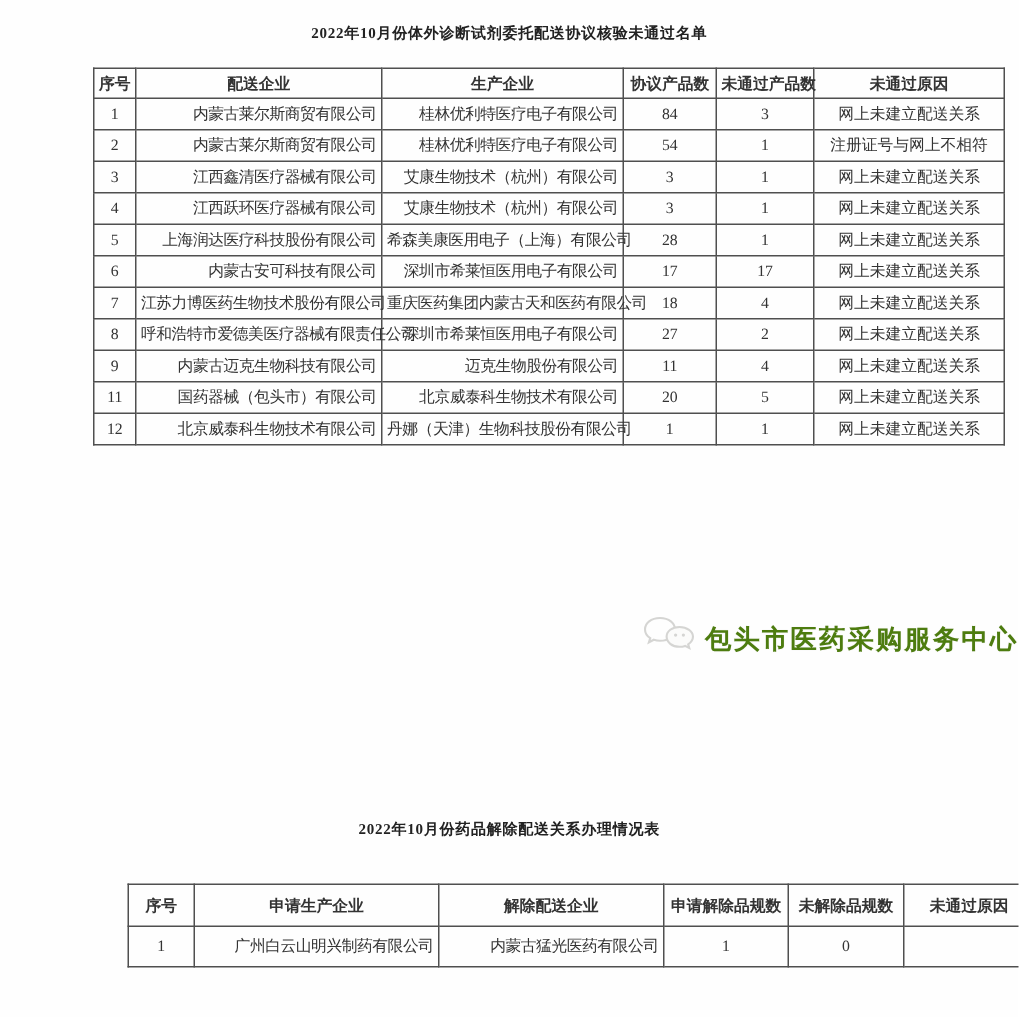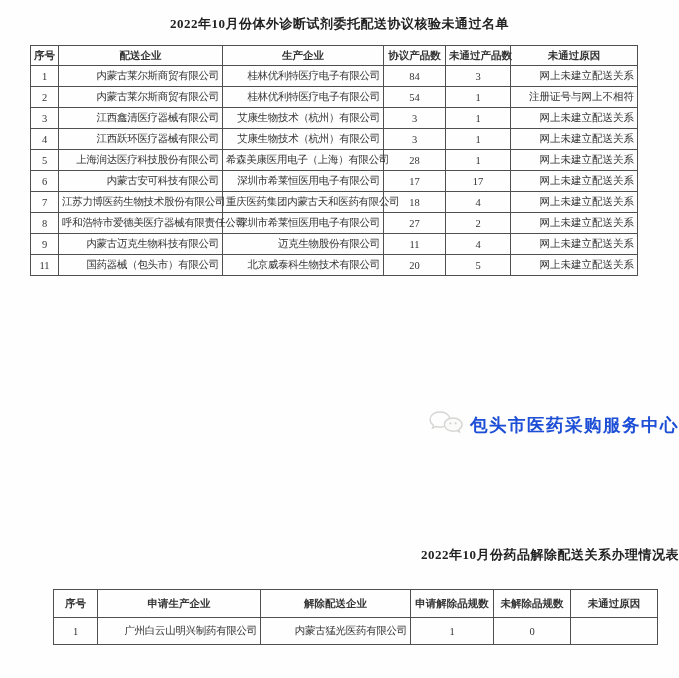--- a/index.html
+++ b/index.html
@@ -5,52 +5,52 @@
   html,body{margin:0;padding:0;}
   body{
     width:679px;height:678px;position:relative;overflow:hidden;
     background:#ffffff;
     font-family:"Liberation Serif","DejaVu Serif",serif;
     color:#2e2e2e;
   }
   .page{position:absolute;inset:0;background:#fefefe;}
   .doc-title{
     position:absolute;left:0;width:679px;text-align:center;
-    font-weight:bold;font-size:13px;letter-spacing:0.5px;color:#222;
+    font-weight:bold;font-size:10px;letter-spacing:0.5px;color:#222;
   }
   .t1{top:15px;}
-  .t2{top:546px;text-align:right;}
+  .t2{top:546px;}
   table.tbl{
     position:absolute;border-collapse:collapse;table-layout:fixed;
-    font-size:10.5px;color:#333;background:transparent;
+    font-size:10.5px;color:#333;background:transparent;margin-left:32px;
   }
   table.tbl th,table.tbl td{
     border:1px solid #4f4f4f;padding:1px 3px;overflow:visible;
   }
   table.tbl th{
     font-weight:bold;text-align:center;font-size:10.5px;white-space:nowrap;
   }
   table.tbl td{white-space:nowrap;}
   td.center{text-align:center;}
   td.name{text-align:right;letter-spacing:-0.3px;}
-  td.reason{text-align:right;}
+  td.reason{text-align:center;}
   .tbl1{left:30px;top:45px;width:607px;}
   .tbl1 th{height:17px;}
   .tbl1 td{height:18px;}
   .tbl2{left:53px;top:589px;width:604px;}
   .tbl2 th{height:25px;}
   .tbl2 td{height:24px;}
   .watermark{
     position:absolute;left:428px;top:410px;display:flex;align-items:center;
     color:#d7d7d5;user-select:none;
   }
   .wm-logo{display:inline-block;margin-right:6px;}
   .wm-text{
     font-size:17.5px;letter-spacing:1.5px;font-weight:bold;
-    color:#1d4ed8;text-shadow:0 0 1px #eeeeec;
+    color:#4d7c0f;text-shadow:0 0 1px #eeeeec;
   }
 </style>
 </head>
 <body>
 
 <div class="page">
 
   <div class="doc-title t1">2022年10月份体外诊断试剂委托配送协议核验未通过名单</div>
 
   <table class="tbl tbl1">
@@ -144,20 +144,28 @@
           <td class="center">11</td>
           <td class="center">4</td>
           <td class="reason">网上未建立配送关系</td>
         </tr>
         <tr>
           <td class="center">11</td>
           <td class="name">国药器械（包头市）有限公司</td>
           <td class="name">北京威泰科生物技术有限公司</td>
           <td class="center">20</td>
           <td class="center">5</td>
+          <td class="reason">网上未建立配送关系</td>
+        </tr>
+        <tr>
+          <td class="center">12</td>
+          <td class="name">北京威泰科生物技术有限公司</td>
+          <td class="name">丹娜（天津）生物科技股份有限公司</td>
+          <td class="center">1</td>
+          <td class="center">1</td>
           <td class="reason">网上未建立配送关系</td>
         </tr>
       </tbody>
     </table>
 
   <div class="watermark">
     <span class="wm-logo">
       <svg width="36" height="26" viewBox="0 0 36 26">
         <path d="M12 2 C6 2 2 5.4 2 9.6 C2 12 3.4 14 5.5 15.4 L4.6 18.2 L7.9 16.5 C9.1 16.9 10.5 17.2 12 17.2 C18 17.2 22 13.8 22 9.6 C22 5.4 18 2 12 2 Z" fill="none" stroke="#d5d5d3" stroke-width="1.4"></path>
         <path d="M25 8 C30 8 34 10.8 34 14.4 C34 16.6 32.6 18.4 30.8 19.6 L31.5 22 L28.7 20.6 C27.6 21 26.3 21.2 25 21.2 C20 21.2 16.4 18.2 16.4 14.4 C16.4 10.8 20 8 25 8 Z" fill="#fbfbfa" stroke="#d5d5d3" stroke-width="1.4"></path>

